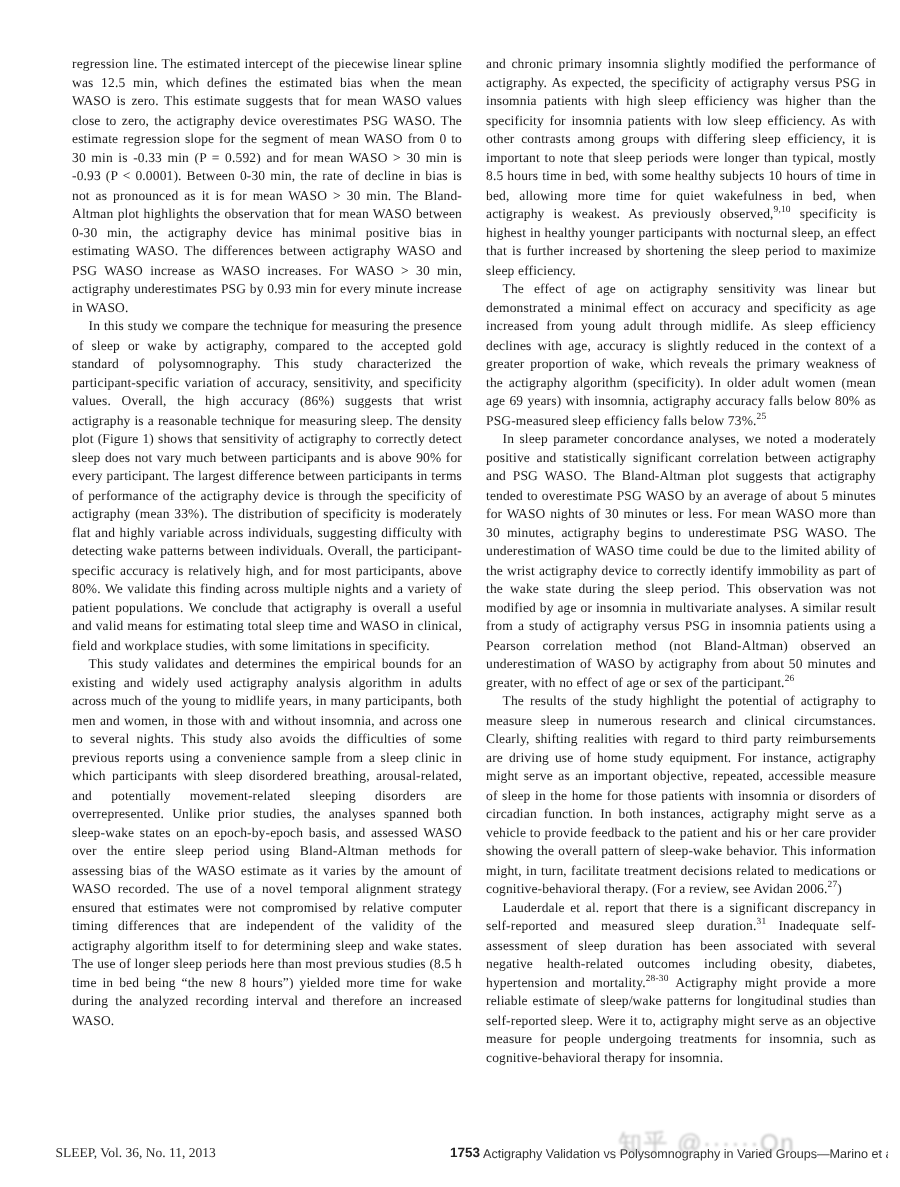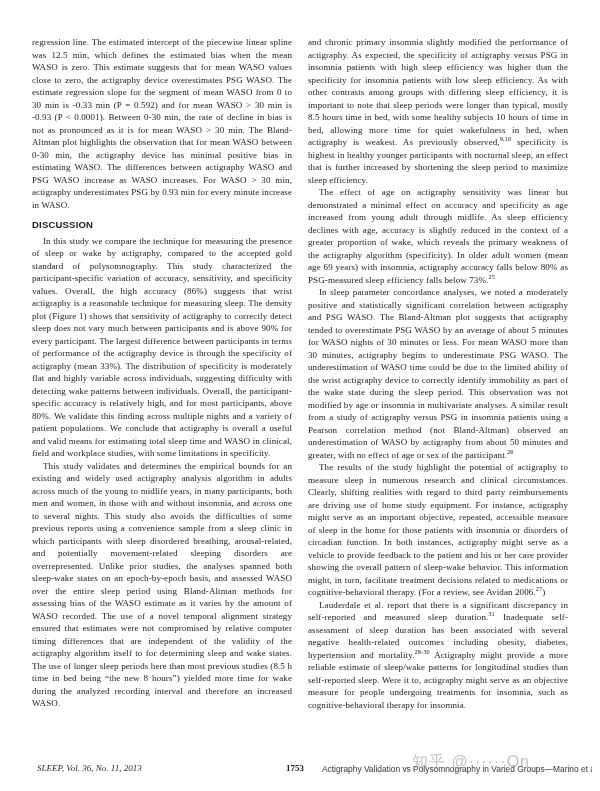--- a/index.html
+++ b/index.html
@@ -1,44 +1,44 @@
 <!DOCTYPE html>
 <html><head>
 <meta charset="utf-8">
 <style>
   html,body{margin:0;padding:0;background:#ffffff;}
   .page{
     position:relative;width:600px;height:791px;background:#ffffff;overflow:hidden;
     font-family:"Liberation Serif", serif;color:#1b1b1b;
   }
   .columns{
-    position:absolute;top:36px;left:32px;width:536px;height:726px;
+    position:absolute;top:36px;left:48px;width:536px;height:726px;
     display:flex;gap:16px;overflow:hidden;
   }
   .col{
     width:260px;height:100%;overflow:hidden;
     text-align:justify;font-size:9px;line-height:12.5px;
     letter-spacing:0.1px;
   }
   .col p{margin:0;}
   .col p.indent{text-indent:11px;}
   .section-heading{
     font-family:"Liberation Sans", sans-serif;font-weight:bold;
     font-size:9.5px;text-align:left;margin:8px 0 3px 0;letter-spacing:0.2px;
   }
   sup{font-size:6.3px;line-height:0;vertical-align:super;}
   .footer{
     position:absolute;left:0;top:760px;width:600px;height:24px;font-size:9px;
   }
   .footer-journal{
-    position:absolute;left:37px;top:3px;font-style:italic;color:#2a2a2a;
+    position:absolute;left:37px;top:3px;color:#2a2a2a;
   }
   .footer-page{
-    position:absolute;left:286px;top:3px;
-    font-family:Liberation Serif, serif;font-weight:bold;color:#222;
+    position:absolute;left:300px;top:3px;
+    font-family:Liberation Sans, sans-serif;font-weight:bold;color:#222;
   }
   .footer-title{
     position:absolute;left:322px;top:3.5px;width:270px;
     font-family:"Liberation Sans", sans-serif;font-size:8.4px;color:#333;
     white-space:nowrap;overflow:hidden;
   }
   .watermark{
     position:absolute;left:412px;top:-8px;width:190px;
     font-family:"Liberation Sans", sans-serif;font-size:16px;letter-spacing:1px;
     color:#8f8f8f;opacity:0.55;filter:blur(0.6px);white-space:nowrap;
@@ -47,21 +47,20 @@
 </style>
 </head>
 <body>
 
 <div class="page">
 
   <div class="columns">
 
     <div class="col">
       <p>regression line. The estimated intercept of the piecewise linear spline was 12.5 min, which defines the estimated bias when the mean WASO is zero. This estimate suggests that for mean WASO values close to zero, the actigraphy device overestimates PSG WASO. The estimate regression slope for the segment of mean WASO from 0 to 30 min is -0.33 min (P = 0.592) and for mean WASO &gt; 30 min is -0.93 (P &lt; 0.0001). Between 0-30 min, the rate of decline in bias is not as pronounced as it is for mean WASO &gt; 30 min. The Bland-Altman plot highlights the observation that for mean WASO between 0-30 min, the actigraphy device has minimal positive bias in estimating WASO. The differences between actigraphy WASO and PSG WASO increase as WASO increases. For WASO &gt; 30 min, actigraphy underestimates PSG by 0.93 min for every minute increase in WASO.</p>
-      <h2 class="section-heading">DISCUSSION</h2>
       <p class="indent">In this study we compare the technique for measuring the presence of sleep or wake by actigraphy, compared to the accepted gold standard of polysomnography. This study characterized the participant-specific variation of accuracy, sensitivity, and specificity values. Overall, the high accuracy (86%) suggests that wrist actigraphy is a reasonable technique for measuring sleep. The density plot (Figure 1) shows that sensitivity of actigraphy to correctly detect sleep does not vary much between participants and is above 90% for every participant. The largest difference between participants in terms of performance of the actigraphy device is through the specificity of actigraphy (mean 33%). The distribution of specificity is moderately flat and highly variable across individuals, suggesting difficulty with detecting wake patterns between individuals. Overall, the participant-specific accuracy is relatively high, and for most participants, above 80%. We validate this finding across multiple nights and a variety of patient populations. We conclude that actigraphy is overall a useful and valid means for estimating total sleep time and WASO in clinical, field and workplace studies, with some limitations in specificity.</p>
       <p class="indent">This study validates and determines the empirical bounds for an existing and widely used actigraphy analysis algorithm in adults across much of the young to midlife years, in many participants, both men and women, in those with and without insomnia, and across one to several nights. This study also avoids the difficulties of some previous reports using a convenience sample from a sleep clinic in which participants with sleep disordered breathing, arousal-related, and potentially movement-related sleeping disorders are overrepresented. Unlike prior studies, the analyses spanned both sleep-wake states on an epoch-by-epoch basis, and assessed WASO over the entire sleep period using Bland-Altman methods for assessing bias of the WASO estimate as it varies by the amount of WASO recorded. The use of a novel temporal alignment strategy ensured that estimates were not compromised by relative computer timing differences that are independent of the validity of the actigraphy algorithm itself to for determining sleep and wake states. The use of longer sleep periods here than most previous studies (8.5 h time in bed being “the new 8 hours”) yielded more time for wake during the analyzed recording interval and therefore an increased WASO.</p>
     </div>
 
     <div class="col">
       <p>and chronic primary insomnia slightly modified the performance of actigraphy. As expected, the specificity of actigraphy versus PSG in insomnia patients with high sleep efficiency was higher than the specificity for insomnia patients with low sleep efficiency. As with other contrasts among groups with differing sleep efficiency, it is important to note that sleep periods were longer than typical, mostly 8.5 hours time in bed, with some healthy subjects 10 hours of time in bed, allowing more time for quiet wakefulness in bed, when actigraphy is weakest. As previously observed,<sup>9,10</sup> specificity is highest in healthy younger participants with nocturnal sleep, an effect that is further increased by shortening the sleep period to maximize sleep efficiency.</p>
       <p class="indent">The effect of age on actigraphy sensitivity was linear but demonstrated a minimal effect on accuracy and specificity as age increased from young adult through midlife. As sleep efficiency declines with age, accuracy is slightly reduced in the context of a greater proportion of wake, which reveals the primary weakness of the actigraphy algorithm (specificity). In older adult women (mean age 69 years) with insomnia, actigraphy accuracy falls below 80% as PSG-measured sleep efficiency falls below 73%.<sup>25</sup></p>
       <p class="indent">In sleep parameter concordance analyses, we noted a moderately positive and statistically significant correlation between actigraphy and PSG WASO. The Bland-Altman plot suggests that actigraphy tended to overestimate PSG WASO by an average of about 5 minutes for WASO nights of 30 minutes or less. For mean WASO more than 30 minutes, actigraphy begins to underestimate PSG WASO. The underestimation of WASO time could be due to the limited ability of the wrist actigraphy device to correctly identify immobility as part of the wake state during the sleep period. This observation was not modified by age or insomnia in multivariate analyses. A similar result from a study of actigraphy versus PSG in insomnia patients using a Pearson correlation method (not Bland-Altman) observed an underestimation of WASO by actigraphy from about 50 minutes and greater, with no effect of age or sex of the participant.<sup>26</sup></p>
       <p class="indent">The results of the study highlight the potential of actigraphy to measure sleep in numerous research and clinical circumstances. Clearly, shifting realities with regard to third party reimbursements are driving use of home study equipment. For instance, actigraphy might serve as an important objective, repeated, accessible measure of sleep in the home for those patients with insomnia or disorders of circadian function. In both instances, actigraphy might serve as a vehicle to provide feedback to the patient and his or her care provider showing the overall pattern of sleep-wake behavior. This information might, in turn, facilitate treatment decisions related to medications or cognitive-behavioral therapy. (For a review, see Avidan 2006.<sup>27</sup>)</p>
       <p class="indent">Lauderdale et al. report that there is a significant discrepancy in self-reported and measured sleep duration.<sup>31</sup> Inadequate self-assessment of sleep duration has been associated with several negative health-related outcomes including obesity, diabetes, hypertension and mortality.<sup>28-30</sup> Actigraphy might provide a more reliable estimate of sleep/wake patterns for longitudinal studies than self-reported sleep. Were it to, actigraphy might serve as an objective measure for people undergoing treatments for insomnia, such as cognitive-behavioral therapy for insomnia.</p>

